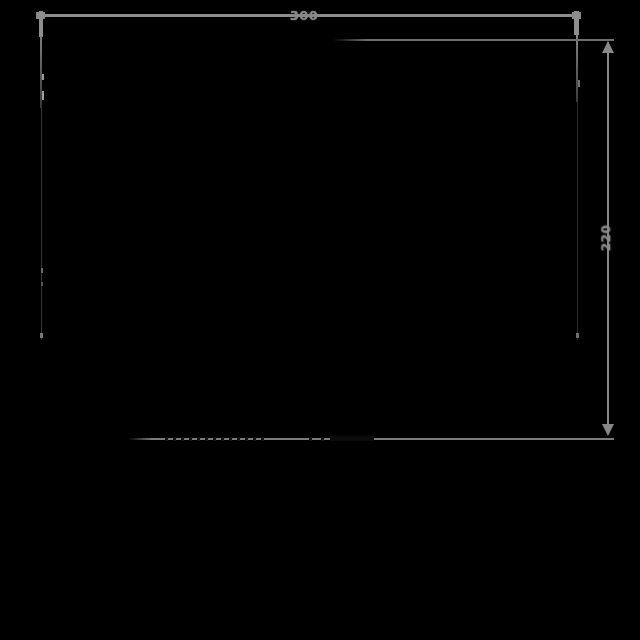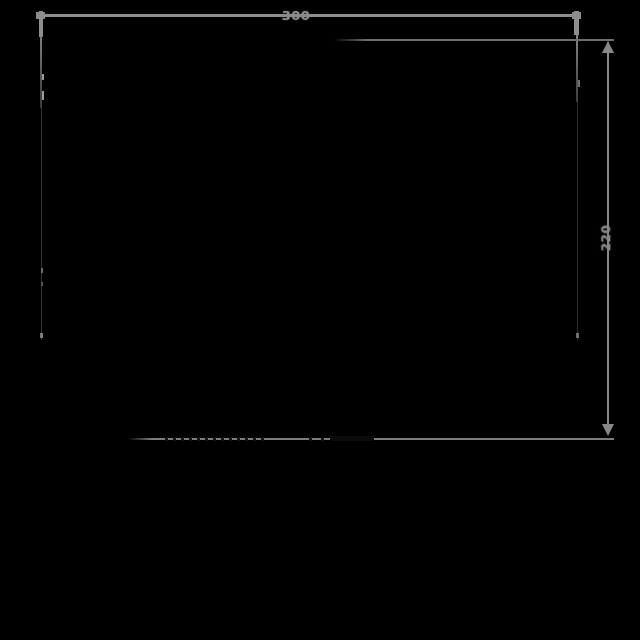--- a/index.html
+++ b/index.html
@@ -12,21 +12,21 @@
   .dim-line-h{left:40px;top:14px;width:538px;height:3px;background:#8e8e8e;}
   .tick-left{left:39px;top:11px;width:4px;height:26px;background:#8e8e8e;}
   .tick-left-tail{left:40px;top:36px;width:2px;height:72px;
     background:linear-gradient(#7e7e7e,#383838);}
   .tick-right{left:574px;top:11px;width:5px;height:24px;background:#8e8e8e;}
   .tick-right-tail{left:576px;top:34px;width:2px;height:68px;
     background:linear-gradient(#868686,#3c3c3c);}
   .corner-blob-l{left:36px;top:12px;width:9px;height:7px;background:#8a8a8a;}
   .corner-blob-r{left:572px;top:12px;width:9px;height:7px;background:#8a8a8a;}
   .width-label{
-    left:268px;top:8px;width:56px;text-align:center;
+    left:276px;top:8px;width:56px;text-align:center;
     color:#8b8b8b;font-size:13px;line-height:15px;font-weight:bold;
     text-shadow:0 0 1.5px #7a7a7a;letter-spacing:0.5px;filter:blur(.4px);
   }
   
   .ext-top{left:333px;top:39px;width:281px;height:2px;
     background:linear-gradient(90deg,rgba(110,110,110,0),#6e6e6e 12%,#6e6e6e);}
   
   .dim-line-v{left:607px;top:42px;width:2px;height:390px;background:#878787;}
   .arrow-up{left:602px;top:41px;width:0;height:0;
     border-left:6px solid transparent;border-right:6px solid transparent;

